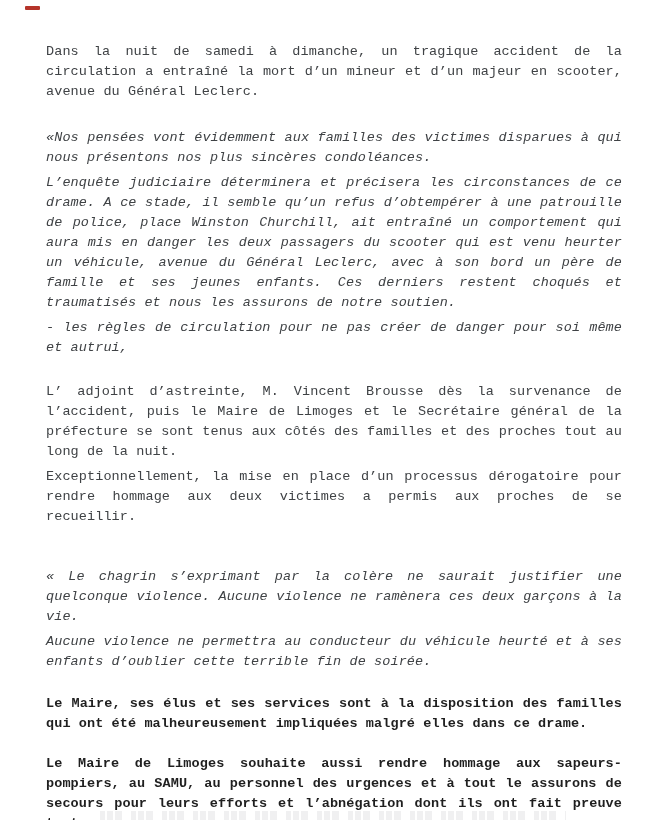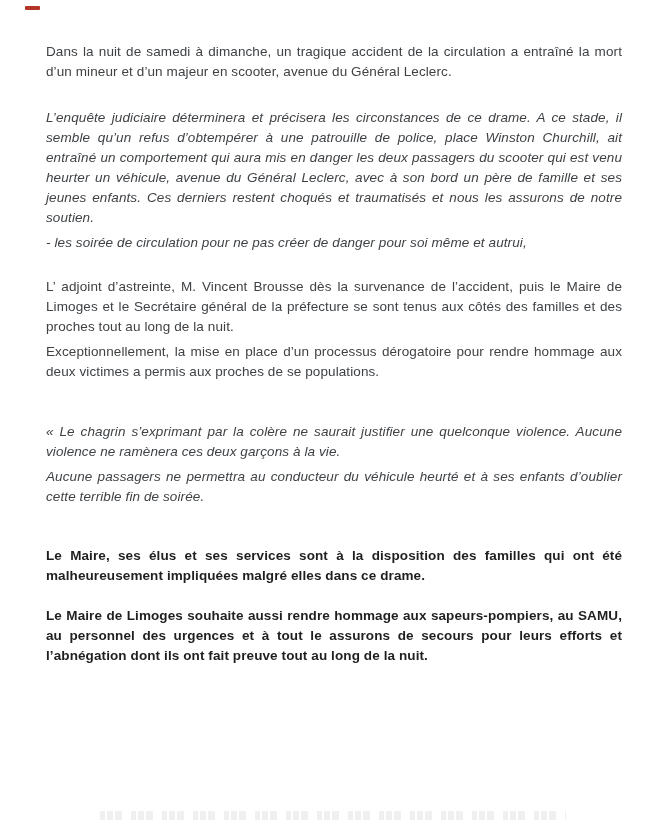--- a/index.html
+++ b/index.html
@@ -6,21 +6,21 @@
     margin: 0;
     padding: 0;
     background: #ffffff;
   }
   .page {
     position: relative;
     width: 666px;
     height: 820px;
     background: var(--page-bg, #ffffff);
     overflow: hidden;
-    font-family: Liberation Sans, sans-serif;
+    font-family: Liberation Mono, monospace;
     color: var(--text, #3f4245);
   }
   .content {
     position: absolute;
     left: 46px;
     right: 44px;
     top: 42px;
   }
   p {
     margin: 0;
@@ -28,21 +28,21 @@
     line-height: 20px;
     text-align: justify;
     letter-spacing: 0.1px;
   }
   .sect { margin: 0; }
   .sect p + p { margin-top: 5px; }
 
   .intro   { margin-bottom: 26px; }
   .quote-1 { margin-bottom: 24px; }
   .middle  { margin-bottom: 40px; }
-  .quote-2 { margin-bottom: 39px; }
+  .quote-2 { margin-bottom: 22px; }
   .bold-1  { margin-bottom: 20px; }
 
   .italic p { font-style: italic; }
   .bold p {
     font-weight: bold;
     color: var(--bold-text, #1f1f1f);
   }
 
   .red-mark {
     position: absolute;
@@ -78,32 +78,33 @@
 
   <div class="red-mark"></div>
 
   <div class="content">
 
     <div class="sect intro">
       <p>Dans la nuit de samedi à dimanche, un tragique accident de la circulation a entraîné la mort d’un mineur et d’un majeur en scooter, avenue du Général Leclerc.</p>
     </div>
 
     <div class="sect italic quote-1">
+      <p>«Nos pensées vont évidemment aux familles des victimes disparues à qui nous présentons nos plus sincères condoléances.</p>
       <p>L’enquête judiciaire déterminera et précisera les circonstances de ce drame. A ce stade, il semble qu’un refus d’obtempérer à une patrouille de police, place Winston Churchill, ait entraîné un comportement qui aura mis en danger les deux passagers du scooter qui est venu heurter un véhicule, avenue du Général Leclerc, avec à son bord un père de famille et ses jeunes enfants. Ces derniers restent choqués et traumatisés et nous les assurons de notre soutien.</p>
-      <p>- les soirée de circulation pour ne pas créer de danger pour soi même et autrui,</p>
+      <p>- les règles de circulation pour ne pas créer de danger pour soi même et autrui,</p>
     </div>
 
     <div class="sect middle">
       <p>L’ adjoint d’astreinte, M. Vincent Brousse dès la survenance de l’accident, puis le Maire de Limoges et le Secrétaire général de la préfecture se sont tenus aux côtés des familles et des proches tout au long de la nuit.</p>
-      <p>Exceptionnellement, la mise en place d’un processus dérogatoire pour rendre hommage aux deux victimes a permis aux proches de se populations.</p>
+      <p>Exceptionnellement, la mise en place d’un processus dérogatoire pour rendre hommage aux deux victimes a permis aux proches de se recueillir.</p>
     </div>
 
     <div class="sect italic quote-2">
       <p>« Le chagrin s’exprimant par la colère ne saurait justifier une quelconque violence. Aucune violence ne ramènera ces deux garçons à la vie.</p>
-      <p>Aucune passagers ne permettra au conducteur du véhicule heurté et à ses enfants d’oublier cette terrible fin de soirée.</p>
+      <p>Aucune violence ne permettra au conducteur du véhicule heurté et à ses enfants d’oublier cette terrible fin de soirée.</p>
     </div>
 
     <div class="sect bold bold-1">
       <p>Le Maire, ses élus et ses services sont à la disposition des familles qui ont été malheureusement impliquées malgré elles dans ce drame.</p>
     </div>
 
     <div class="sect bold">
       <p>Le Maire de Limoges souhaite aussi rendre hommage aux sapeurs-pompiers, au SAMU, au personnel des urgences et à tout le assurons de secours pour leurs efforts et l’abnégation dont ils ont fait preuve tout au long de la nuit.</p>
     </div>
 

